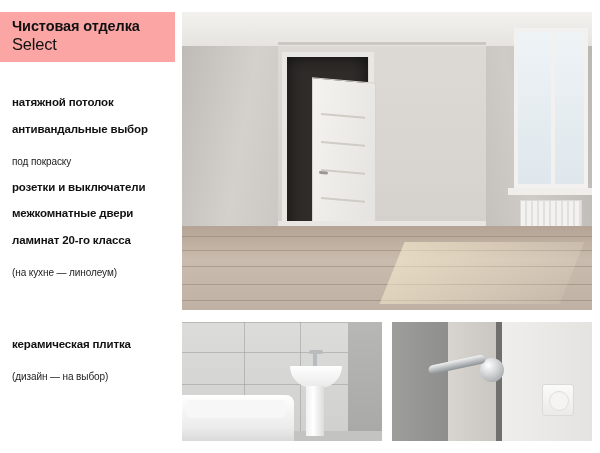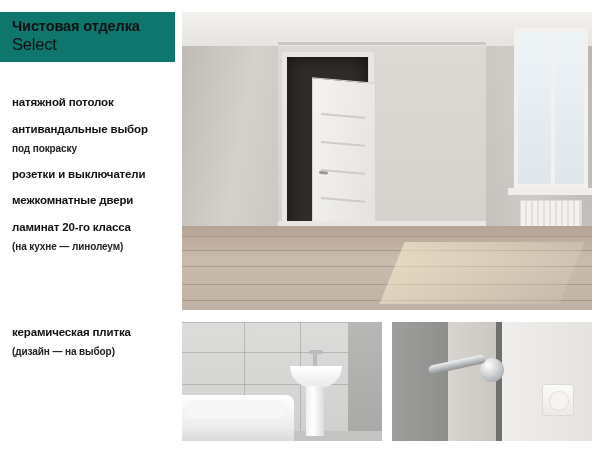--- a/index.html
+++ b/index.html
@@ -28,21 +28,21 @@
     left: 0;
     top: 0;
     width: 182px;
     height: 453px;
   }
   .title-block {
     position: absolute;
     left: 0;
     top: 12px;
     width: 175px;
-    background: #0f766e;
+    background: #fca5a5;
     padding: 6px 10px 8px 12px;
     box-sizing: border-box;
   }
   .title-line1 {
     font-size: 14.5px;
     font-weight: bold;
     line-height: 1.15;
     color: #111111;
     letter-spacing: -0.1px;
   }
@@ -65,31 +65,31 @@
   }
   .feature-main {
     font-size: 11.5px;
     font-weight: bold;
     line-height: 1.2;
     color: #111111;
     letter-spacing: -0.15px;
   }
   .feature-sub {
     font-size: 10px;
-    font-weight: bold;
+    font-weight: normal;
     line-height: 1.2;
     color: #222222;
-    margin-top: 6px;
+    margin-top: 19px;
     letter-spacing: -0.1px;
   }
 
   .features-lower {
     position: absolute;
     left: 12px;
-    top: 326px;
+    top: 338px;
     width: 165px;
   }
   .features-lower .feature { margin-bottom: 14px; }
 
   
   .photo {
     position: absolute;
     overflow: hidden;
     background: #cfcfcf;
   }

